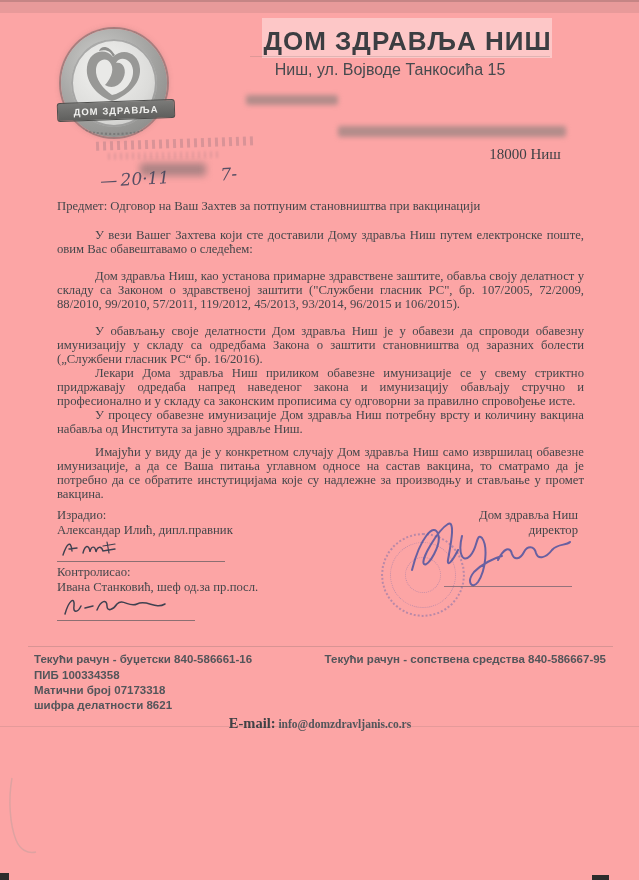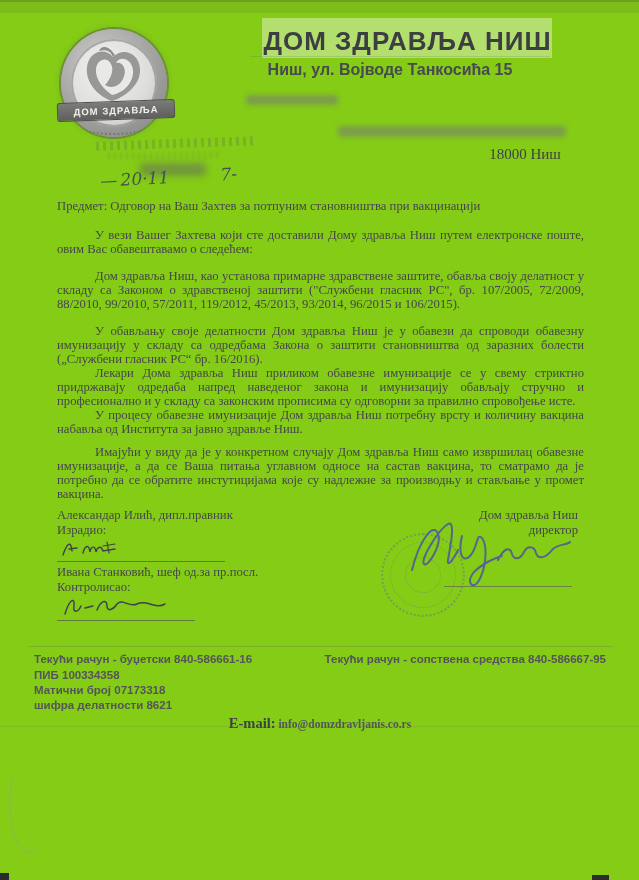--- a/index.html
+++ b/index.html
@@ -1,33 +1,33 @@
 <!DOCTYPE html>
 <html><head>
 <meta charset="utf-8">
 <style>
   html,body{margin:0;padding:0;background:#c9cbc7;}
   .page{
     position:relative;width:639px;height:880px;margin:0 auto;
-    background:#84cc16;overflow:hidden;
+    background:#fca5a5;overflow:hidden;
     font-family:"Liberation Serif", serif;color:#45474b;
   }
   .top-strip{position:absolute;left:0;top:0;width:639px;height:13px;background:rgba(60,62,60,0.10);}
   .top-strip-line{position:absolute;left:0;top:0;width:639px;height:2px;background:rgba(40,40,40,0.18);}
 
   
   .title-patch{position:absolute;left:262px;top:18px;width:290px;height:40px;background:rgba(255,255,255,0.38);}
   .org-title{
     position:absolute;left:180px;top:26px;width:455px;text-align:center;
     font-family:"Liberation Sans", sans-serif;font-weight:bold;
     font-size:26px;letter-spacing:1px;color:#3c3e42;
   }
   .org-subtitle{
     position:absolute;left:180px;top:61px;width:420px;text-align:center;
-    font-family:"Liberation Sans", sans-serif;font-weight:bold;
+    font-family:"Liberation Sans", sans-serif;font-weight:normal;
     font-size:16px;color:#474a4e;
   }
   .scanline{position:absolute;height:1px;background:rgba(90,92,90,0.18);}
 
   
   .logo{position:absolute;left:57px;top:27px;width:116px;height:118px;}
   .logo .outer{
     position:absolute;left:4px;top:2px;width:106px;height:108px;border-radius:50%;
     background:radial-gradient(circle at 38% 32%, #cfcfcd 0%, #a9a9a7 45%, #7f7f7d 100%);
     box-shadow:0 0 0 2px rgba(90,90,90,0.45), 0 0 6px rgba(80,80,80,0.35);
@@ -167,29 +167,29 @@
     <p class="gap-b">У вези Вашег Захтева који сте доставили Дому здравља Ниш путем електронске поште, овим Вас обавештавамо о следећем:</p>
     <p class="gap-b">Дом здравља Ниш, као установа примарне здравствене заштите, обавља своју делатност у складу са Законом о здравственој заштити ("Службени гласник РС", бр. 107/2005, 72/2009, 88/2010, 99/2010, 57/2011, 119/2012, 45/2013, 93/2014, 96/2015  и 106/2015).</p>
     <p>У обављању своје делатности Дом здравља Ниш је у обавези да спроводи обавезну имунизацију у складу са одредбама Закона о заштити становништва од заразних болести („Службени гласник РС“ бр. 16/2016).</p>
     <p>Лекари Дома здравља Ниш приликом обавезне имунизације се у свему стриктно придржавају одредаба напред наведеног закона и имунизацију обављају стручно и професионално и у складу са законским прописима су одговорни за правилно спровођење исте.</p>
     <p class="gap-b2">У процесу обавезне имунизације Дом здравља Ниш потребну врсту и количину вакцина набавља од Института за јавно здравље Ниш.</p>
     <p>Имајући у виду да је у конкретном случају Дом здравља Ниш само извршилац обавезне имунизације, а да се Ваша питања углавном односе на састав вакцина, то сматрамо да је потребно да се обратите инстутицијама које су надлежне за производњу и стављање у промет вакцина.</p>
   </div>
 
   <div class="sig-block">
     <div class="sig-left">
+      <div>Израдио:</div>
       <div>Александар Илић, дипл.правник</div>
-      <div>Израдио:</div>
       <svg class="sig-svg" width="150" height="22" viewBox="0 0 150 22">
         <path d="M6,18 C10,6 14,3 15,14 M12,12 L20,11 M26,16 C28,8 32,7 33,15 C34,9 38,8 39,15 C40,10 44,8 46,14 L58,12" stroke="#3f4150" stroke-width="1.4" fill="none" stroke-linecap="round"></path>
         <path d="M50,5 L52,16 M46,9 L58,7" stroke="#3f4150" stroke-width="1.2" fill="none" stroke-linecap="round"></path>
       </svg>
       <div class="line" style="width:168px;"></div>
+      <div>Контролисао:</div>
       <div>Ивана Станковић, шеф од.за пр.посл.</div>
-      <div>Контролисао:</div>
       <svg class="sig-svg" width="150" height="24" viewBox="0 0 150 24">
         <path d="M8,20 C12,6 18,2 17,12 C16,18 20,20 24,12 M28,14 L36,12 M40,16 C44,6 50,5 50,12 C50,18 56,16 60,10 C66,4 72,14 80,10 C90,5 98,16 108,10" stroke="#3f4150" stroke-width="1.5" fill="none" stroke-linecap="round"></path>
       </svg>
       <div class="line" style="width:138px;"></div>
     </div>
     <div class="sig-right">
       <div>Дом здравља Ниш</div>
       <div>директор</div>
     </div>
   </div>

